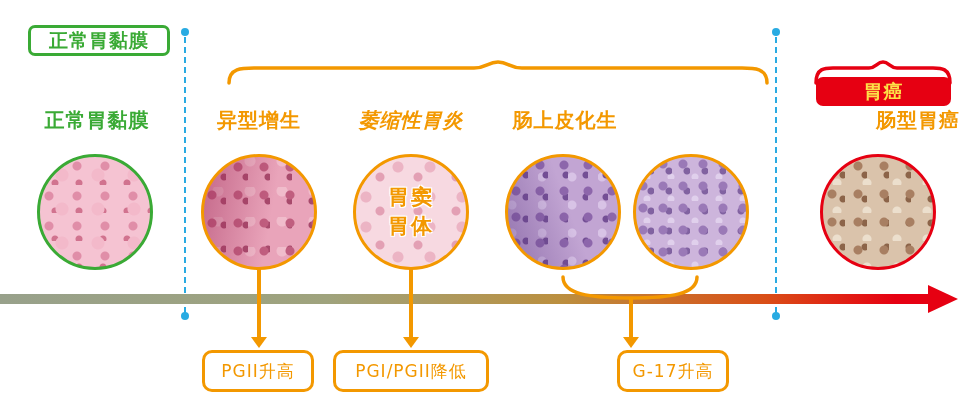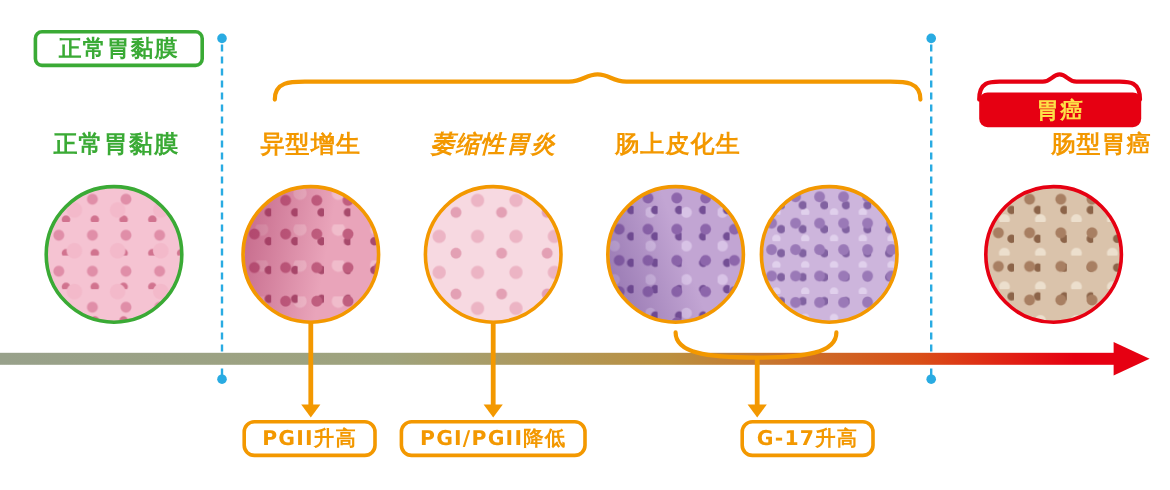--- a/index.html
+++ b/index.html
@@ -76,22 +76,22 @@
   .main-arrow-head{position:absolute;left:928px;top:285px;width:0;height:0;
     border-top:14px solid transparent;border-bottom:14px solid transparent;border-left:30px solid var(--red);}
   
   .varrow{position:absolute;width:4px;background:var(--orange);}
   .varrow::after{content:"";position:absolute;left:-6px;bottom:-10px;width:0;height:0;
     border-left:8px solid transparent;border-right:8px solid transparent;border-top:11px solid var(--orange);}
   .varrow-a{left:257px;top:268px;height:70px;}
   .varrow-b{left:409px;top:268px;height:70px;}
   .varrow-c{left:629px;top:298px;height:40px;}
   
-  .marker{position:absolute;top:350px;height:31px;box-sizing:border-box;background:#fff;
-    border:3px solid var(--orange);border-radius:10px;color:var(--orange);font-weight:bold;font-size:17px;
+  .marker{position:absolute;top:350px;height:42px;box-sizing:border-box;background:#fff;
+    border:3px solid var(--orange);border-radius:10px;color:var(--orange);font-weight:normal;font-size:17px;
     display:flex;align-items:center;justify-content:center;letter-spacing:1px;}
   .marker-0{left:202px;width:112px;}
   .marker-1{left:333px;width:156px;}
   .marker-2{left:577px;width:112px;margin-left:40px;}
 </style>
 </head>
 <body>
 
 <div class="canvas">
 
@@ -118,20 +118,24 @@
   <div class="stage-label" style="left:485px;">肠上皮化生</div>
   <div class="stage-label" style="left:838px;">肠型胃癌</div>
 
   <div class="circle green tex-normal" style="left:37px;"></div>
   <div class="circle tex-gastritis" style="left:201px;"></div>
   <div class="circle tex-atrophic" style="left:353px;"></div>
   <div class="circle tex-metaplasia" style="left:505px;"></div>
   <div class="circle tex-dysplasia" style="left:633px;"></div>
   <div class="circle red tex-cancer" style="left:820px;"></div>
 
+  <div class="circle-overlay">
+    <div>胃窦</div>
+    <div>胃体</div>
+  </div>
 
   <div class="main-arrow-shaft"></div>
   <div class="main-arrow-head"></div>
 
   <svg class="brace" style="left:559px;top:274px;" width="142" height="28" viewBox="0 0 142 28">
     <path d="M4,3 C4,20 30,24 71,24 C112,24 138,20 138,3" stroke="#f39800" stroke-width="3.5" fill="none" stroke-linecap="round"></path>
   </svg>
 
   <div class="varrow varrow-a"></div>
   <div class="varrow varrow-b"></div>

